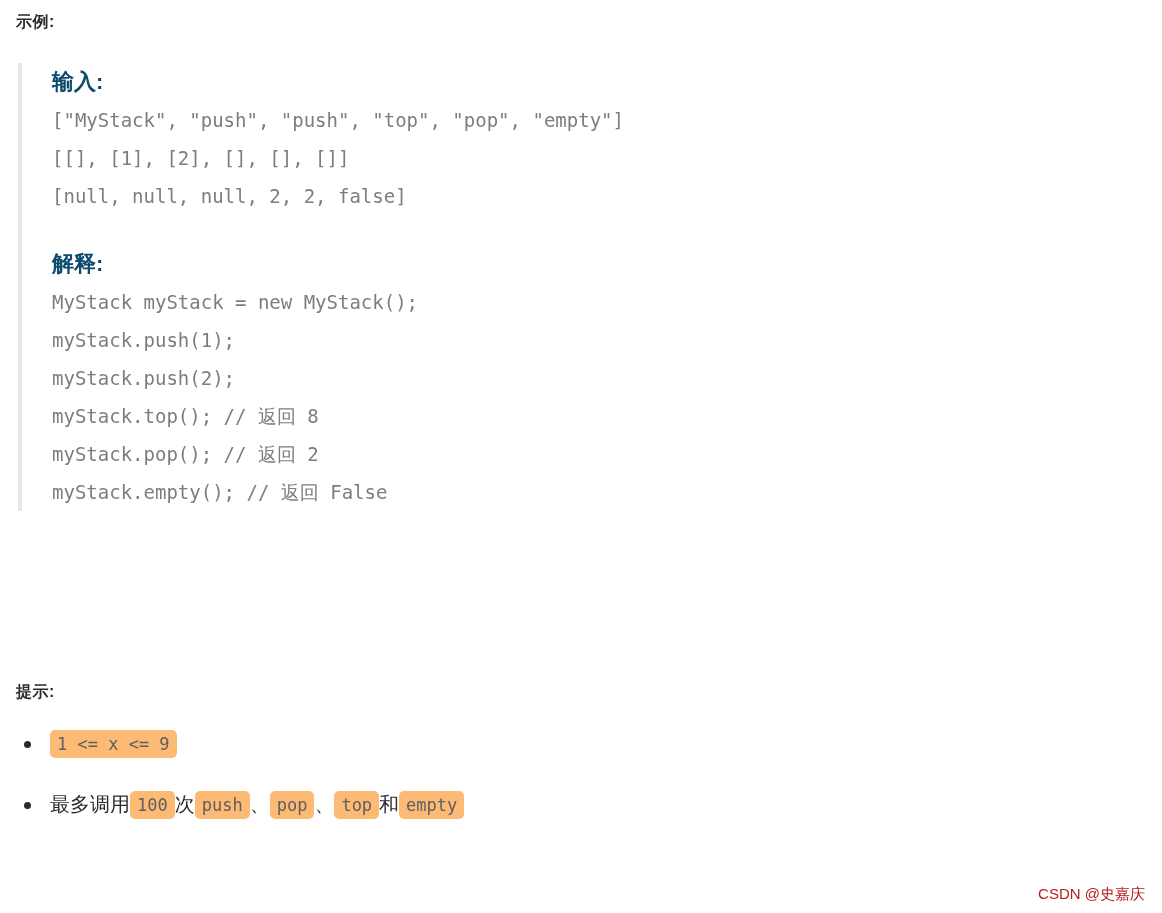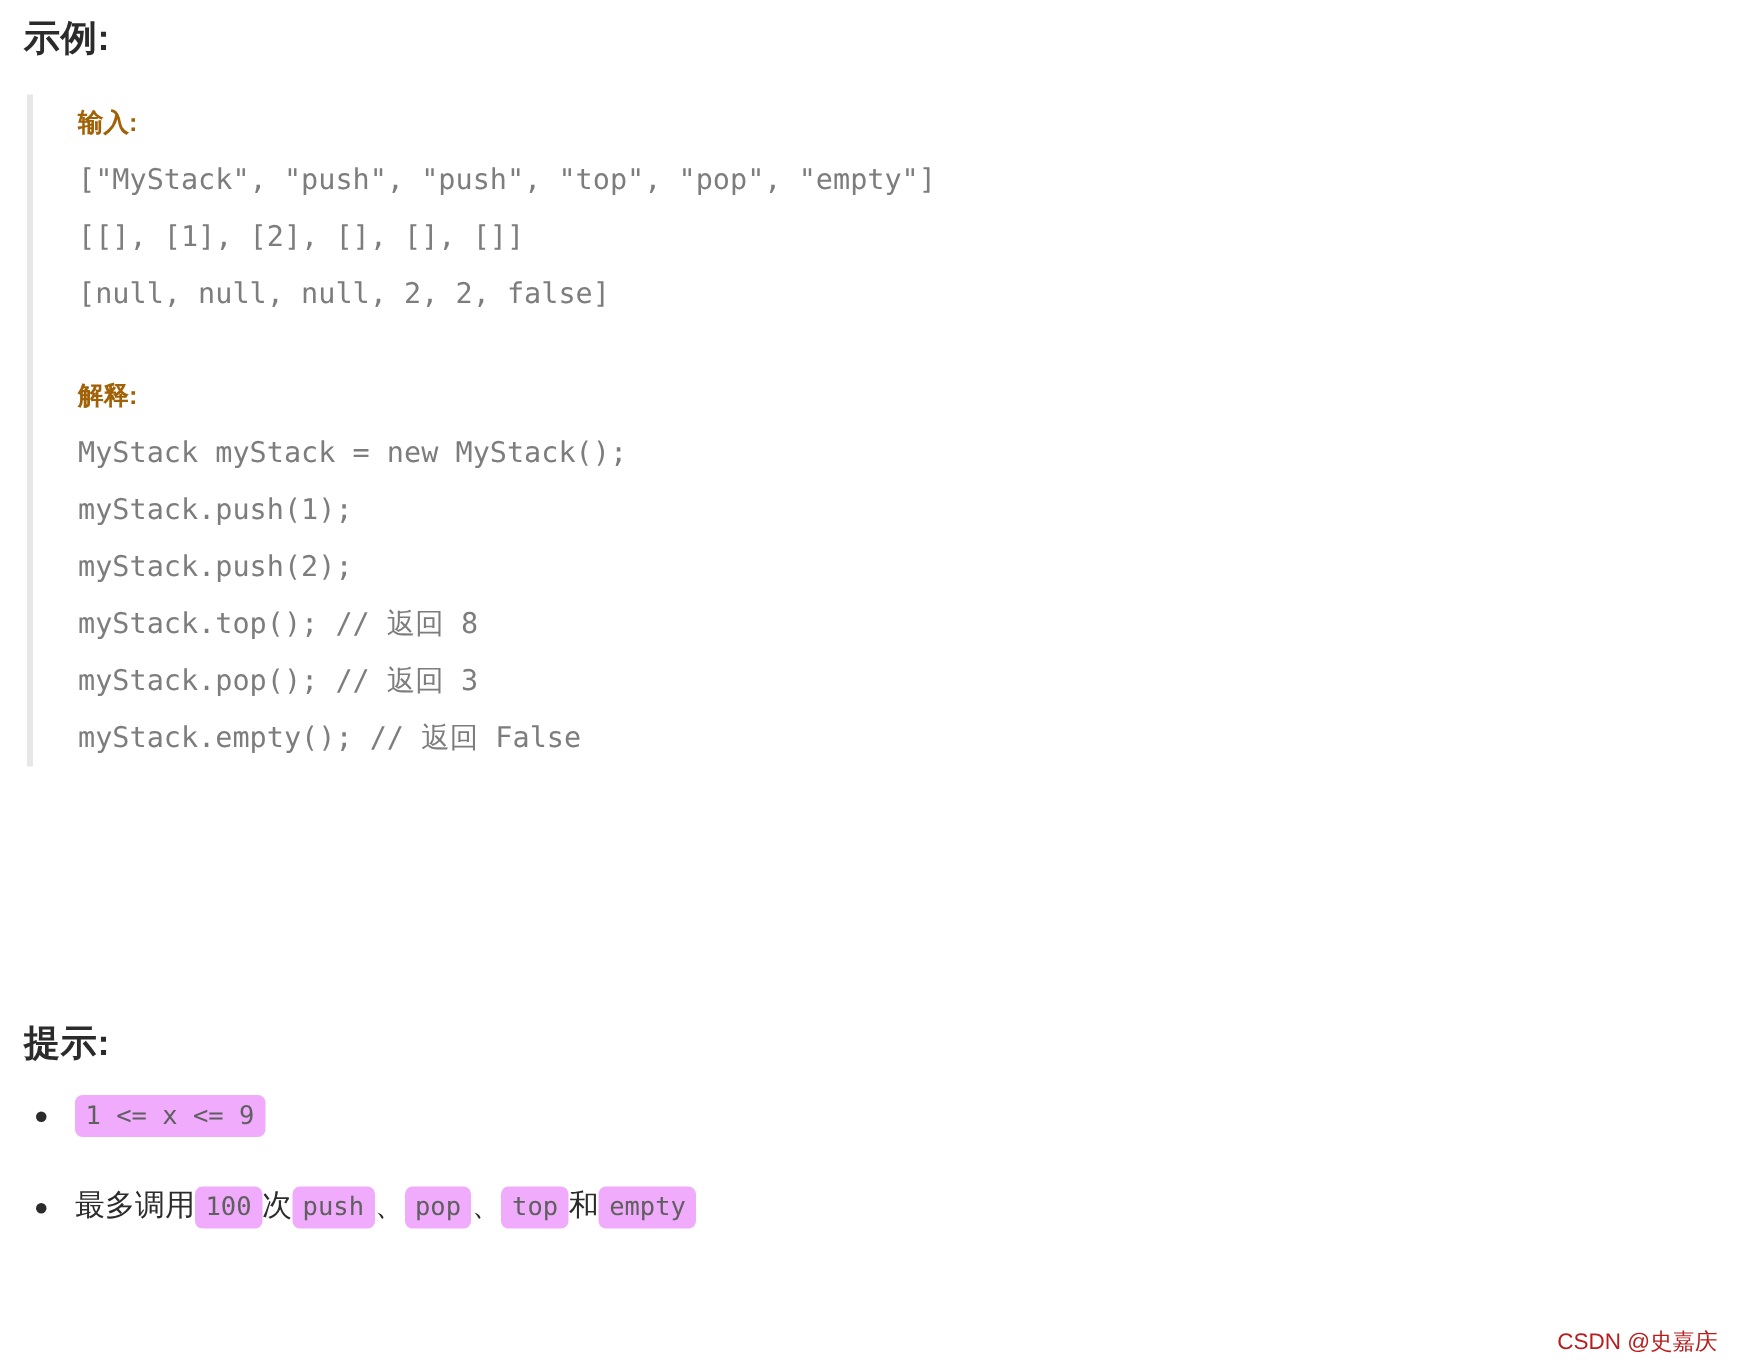--- a/index.html
+++ b/index.html
@@ -19,21 +19,21 @@
   .page {
     position: relative;
     width: 1162px;
     height: 913px;
     box-sizing: border-box;
     padding: 0;
   }
 
   
   .section-heading {
-    font-size: 24px;
+    font-size: 16px;
     font-weight: bold;
     color: #2b2b2b;
     letter-spacing: 0.5px;
     line-height: 1.2;
   }
   #example-heading {
     position: absolute;
     left: 16px;
     top: 12px;
   }
@@ -47,23 +47,23 @@
   .blockquote {
     position: absolute;
     left: 18px;
     top: 63px;
     width: 1100px;
     border-left: 4px solid #e7e7e7;
     padding: 0 0 0 30px;
     box-sizing: border-box;
   }
   .bq-label {
-    font-size: 17px;
+    font-size: 22px;
     font-weight: bold;
-    color: #a16207;
+    color: #0c4a6e;
     line-height: 38px;
     height: 38px;
     white-space: nowrap;
   }
   .code-line {
     font-family: "DejaVu Sans Mono", "Liberation Mono", monospace;
     font-size: 19px;
     color: #7d7d7d;
     line-height: 38px;
     height: 38px;
@@ -99,21 +99,21 @@
     width: 7px;
     height: 7px;
     background: #2b2b2b;
     border-radius: 50%;
   }
   .chip {
     display: inline-block;
     font-family: "DejaVu Sans Mono", "Liberation Mono", monospace;
     font-size: 17px;
     color: #5f5f5f;
-    background: #f0abfc;
+    background: #fdba74;
     border-radius: 5px;
     padding: 3px 7px;
     line-height: 22px;
     vertical-align: baseline;
     white-space: pre;
   }
   .hint-text {
     display: inline-block;
     vertical-align: baseline;
   }
@@ -147,21 +147,21 @@
     <div class="code-line">[null, null, null, 2, 2, false]</div>
 
     <div class="bq-gap"></div>
 
     <div class="bq-label">解释:</div>
 
     <div class="code-line">MyStack myStack = new MyStack();</div>
     <div class="code-line">myStack.push(1);</div>
     <div class="code-line">myStack.push(2);</div>
     <div class="code-line">myStack.top(); // 返回 8</div>
-    <div class="code-line">myStack.pop(); // 返回 3</div>
+    <div class="code-line">myStack.pop(); // 返回 2</div>
     <div class="code-line">myStack.empty(); // 返回 False</div>
   </div>
 
   <div id="hints-heading" class="section-heading">提示:</div>
 
   <ul class="hints-list" id="hints-list">
       <li class="hint-item"><span class="bullet"></span><span class="chip">1 &lt;= x &lt;= 9</span></li>
       <li class="hint-item"><span class="bullet"></span><span class="hint-text">最多调用</span><span class="chip">100</span><span class="hint-text"> 次 </span><span class="chip">push</span><span class="hint-text">、</span><span class="chip">pop</span><span class="hint-text">、</span><span class="chip">top</span><span class="hint-text"> 和 </span><span class="chip">empty</span></li>
     </ul>
 

